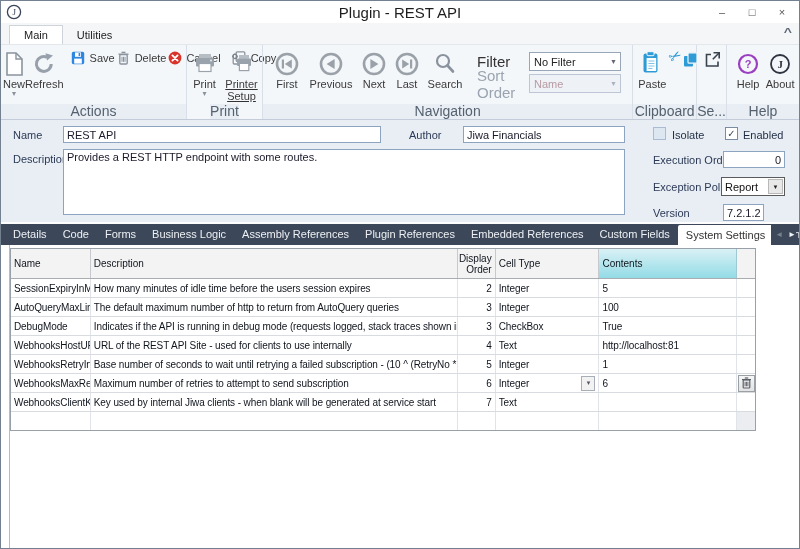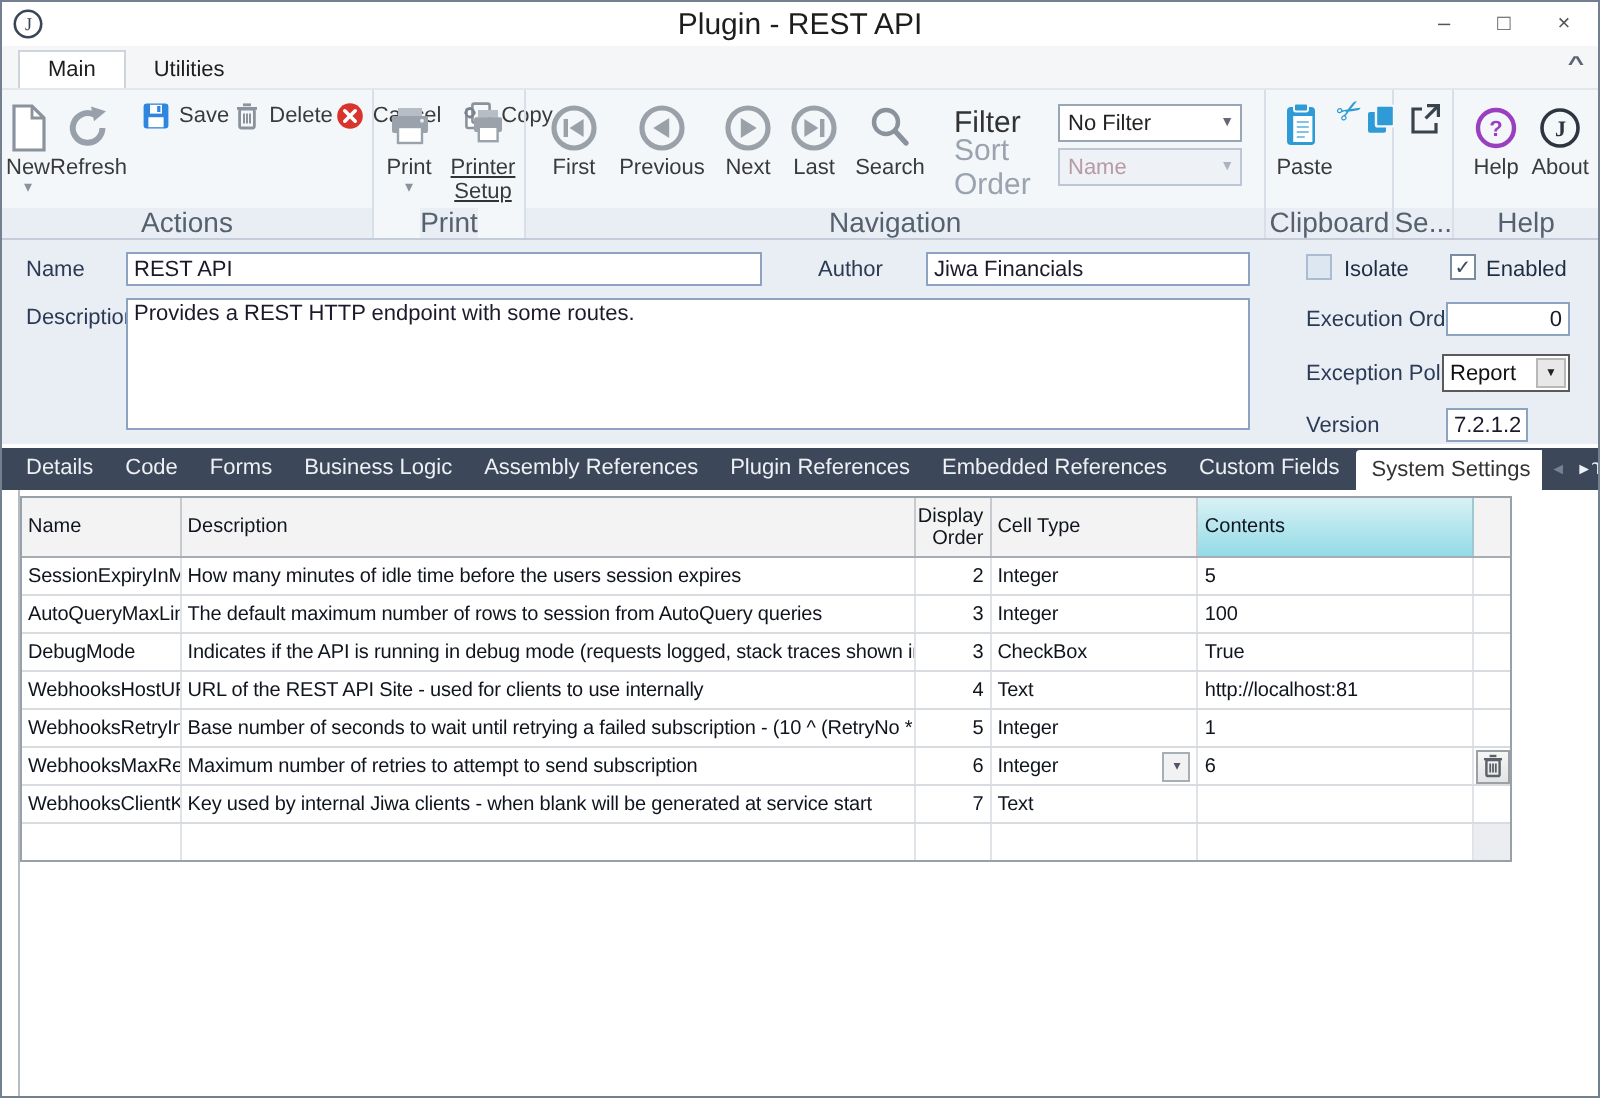--- a/index.html
+++ b/index.html
@@ -409,21 +409,21 @@
         <span class="gc c-name">SessionExpiryInMinutes</span>
         <span class="gc c-desc">How many minutes of idle time before the users session expires</span>
         <span class="gc c-ord">2</span>
         <span class="gc c-type">Integer</span>
         <span class="gc c-cont">5</span>
         <span class="gc c-del"></span>
       </div>
 
       <div class="grow">
         <span class="gc c-name">AutoQueryMaxLimit</span>
-        <span class="gc c-desc">The default maximum number of rows to session from AutoQuery queries</span>
+        <span class="gc c-desc">The default maximum number of http to return from AutoQuery queries</span>
         <span class="gc c-ord">3</span>
         <span class="gc c-type">Integer</span>
         <span class="gc c-cont">100</span>
         <span class="gc c-del"></span>
       </div>
 
       <div class="grow">
         <span class="gc c-name">DebugMode</span>
         <span class="gc c-desc">Indicates if the API is running in debug mode (requests logged, stack traces shown in service res</span>
         <span class="gc c-ord">3</span>

